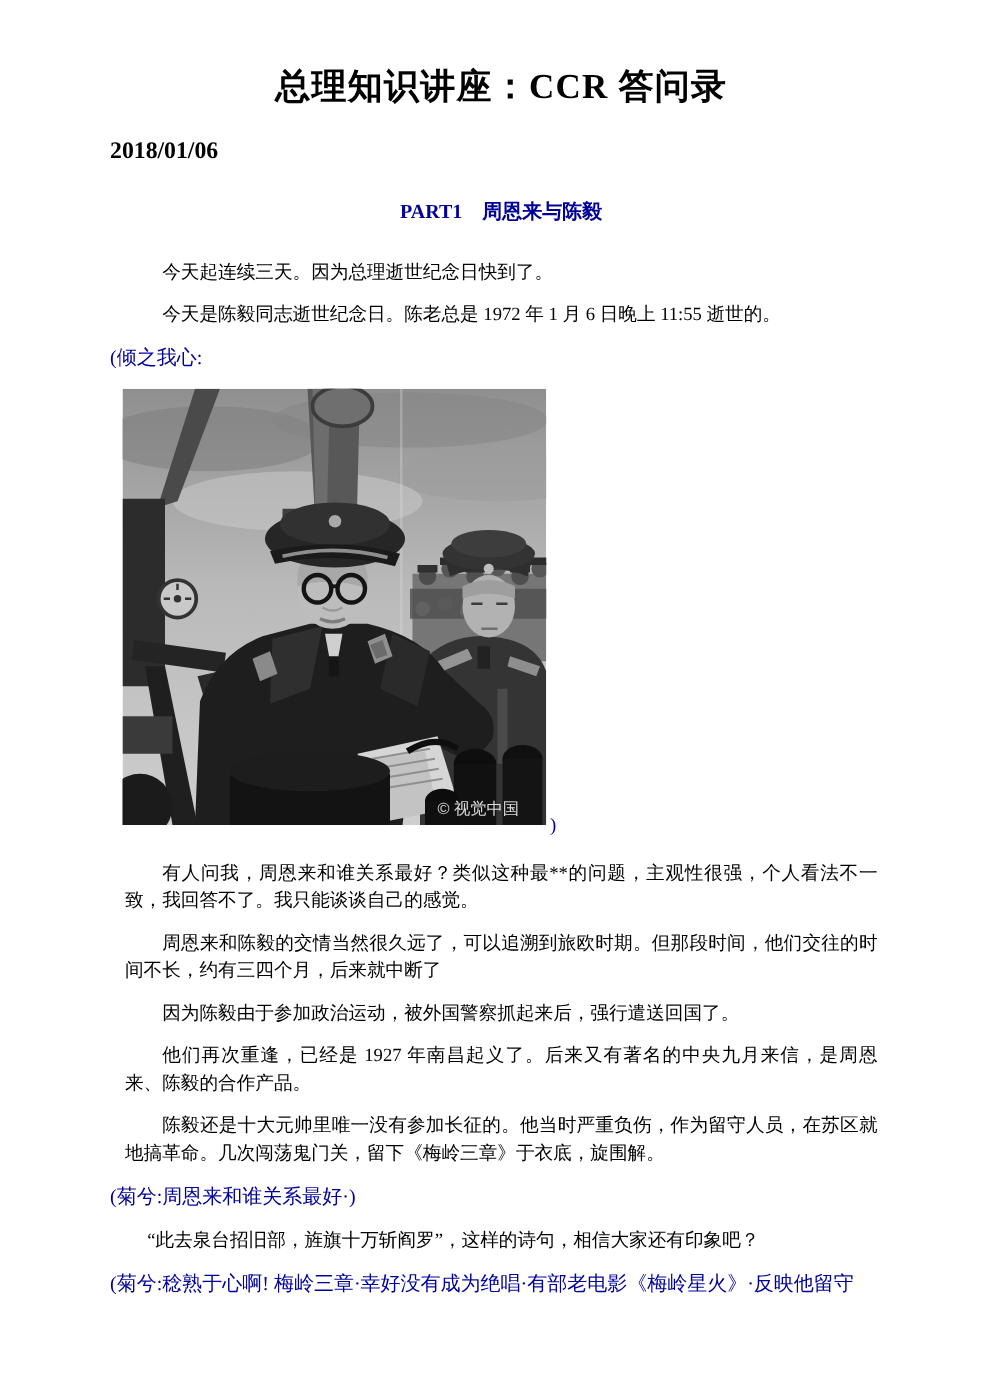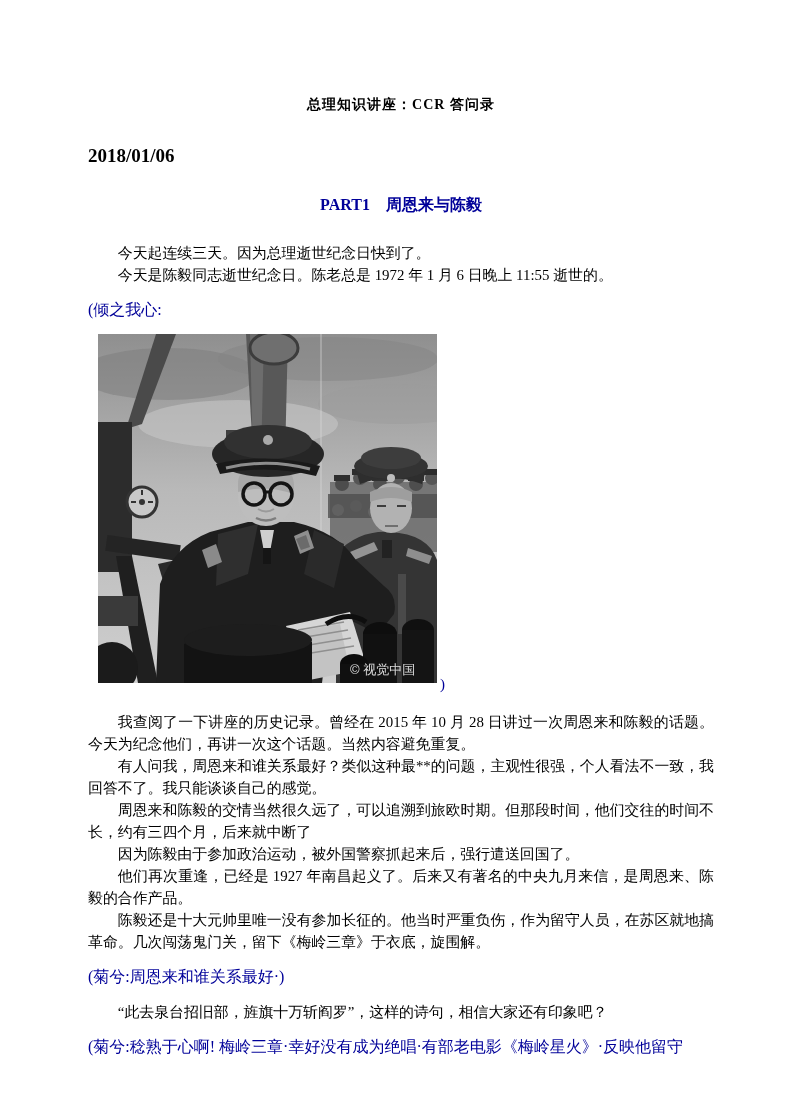--- a/index.html
+++ b/index.html
@@ -6,36 +6,36 @@
   body{font-family:"Liberation Serif","DejaVu Serif",serif;color:#000;}
   .page{
     position:relative;
     width:800px;height:1100px;
     margin:0 auto;background:#fff;overflow:hidden;
   }
   .content{
     position:absolute;left:88px;top:0;width:626px;
   }
   .doc-title{
-    margin:92px 0 0 0;
-    font-size:14px;line-height:26px;font-weight:bold;
+    margin:57px 0 0 0;
+    font-size:28px;line-height:26px;font-weight:bold;
     text-align:center;letter-spacing:1px;
   }
   .doc-date{
     margin-top:26px;
     font-size:19px;line-height:24px;font-weight:bold;
     text-align:left;
   }
   .section-heading{
     margin:27px 0 12px 0;
     font-size:16px;line-height:20px;font-weight:bold;
     text-align:center;
   }
   .para{
-    margin:0;
+    margin:12px;
     font-size:14.9px;line-height:22px;
     text-indent:2em;
     text-align:justify;
   }
   .para-group{margin-top:16px;}
   .first-para{margin-top:27px;}
   .comment{
     margin:13px 0;
     font-size:16px;line-height:22px;
   }
@@ -197,21 +197,20 @@
             <path d="M228 290 Q250 276 268 288" stroke="#0e0e0e" stroke-width="5" fill="none"></path>
           </g>
 
           <text x="252" y="340" font-size="13" fill="#f0f0f0" opacity="0.9" font-family="Liberation Sans, DejaVu Sans, sans-serif">© 视觉中国</text>
         </svg>
       </div>
       <span class="close-paren" style="color:#000099;">)</span>
     </figure>
 
     <div class="para-group">
-      <p class="para">我查阅了一下讲座的历史记录。曾经在 2015 年 10 月 28 日讲过一次周恩来和陈毅的话题。今天为纪念他们，再讲一次这个话题。当然内容避免重复。</p>
       <p class="para">有人问我，周恩来和谁关系最好？类似这种最**的问题，主观性很强，个人看法不一致，我回答不了。我只能谈谈自己的感觉。</p>
       <p class="para">周恩来和陈毅的交情当然很久远了，可以追溯到旅欧时期。但那段时间，他们交往的时间不长，约有三四个月，后来就中断了</p>
       <p class="para">因为陈毅由于参加政治运动，被外国警察抓起来后，强行遣送回国了。</p>
       <p class="para">他们再次重逢，已经是 1927 年南昌起义了。后来又有著名的中央九月来信，是周恩来、陈毅的合作产品。</p>
       <p class="para">陈毅还是十大元帅里唯一没有参加长征的。他当时严重负伤，作为留守人员，在苏区就地搞革命。几次闯荡鬼门关，留下《梅岭三章》于衣底，旋围解。</p>
     </div>
 
     <p class="comment" style="color:#000099;">(菊兮:周恩来和谁关系最好·)</p>
 
     <p class="quote-para">“此去泉台招旧部，旌旗十万斩阎罗”，这样的诗句，相信大家还有印象吧？</p>

